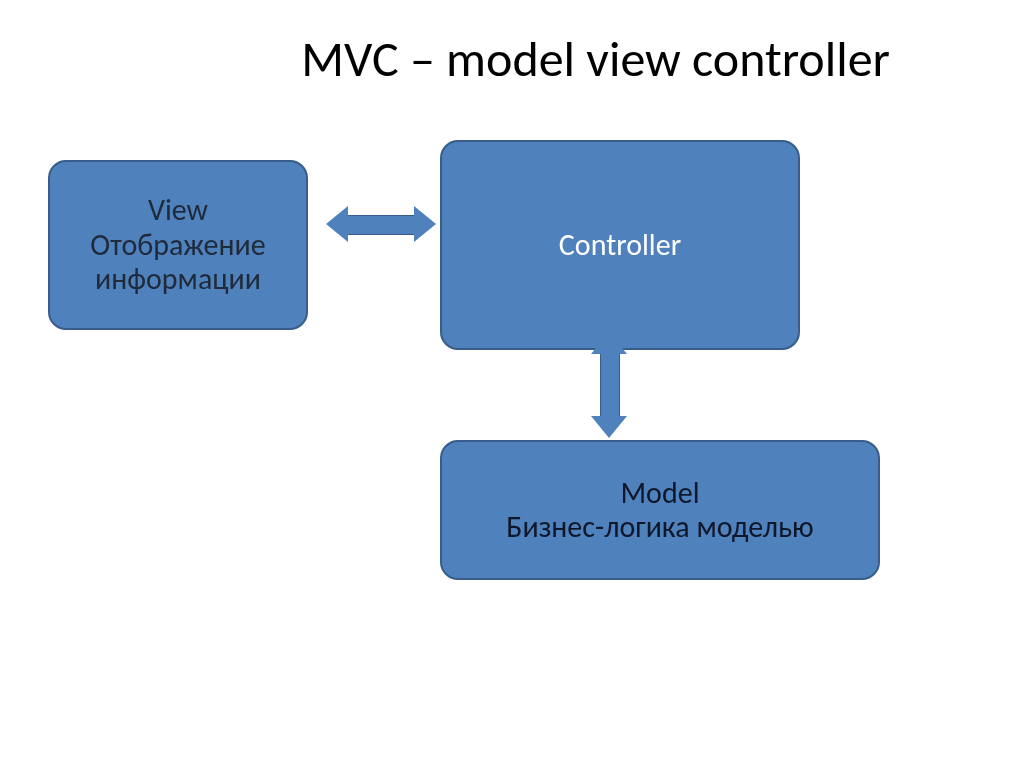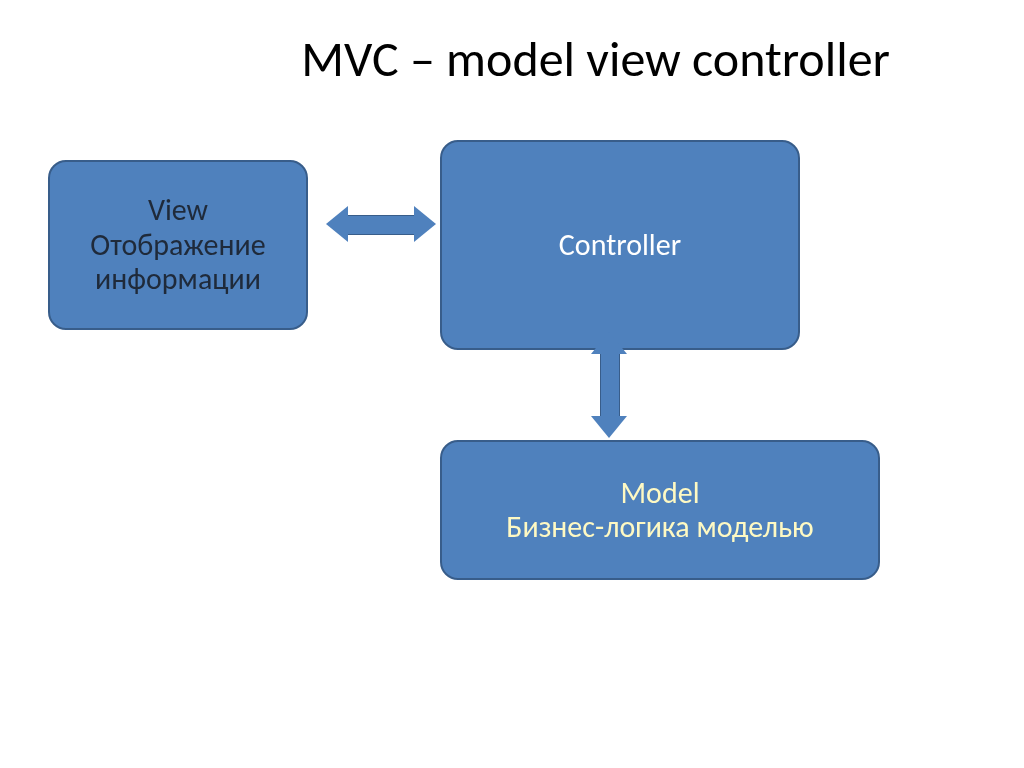--- a/index.html
+++ b/index.html
@@ -65,21 +65,21 @@
     margin-top: 20px;
   }
   .controller-box .line1,
   .controller-box .line2 { font-size: 30px; }
   
   .model-box {
     left: 440px;
     top: 440px;
     width: 440px;
     height: 140px;
-    color: #fef9c3;
+    color: #0f172a;
   }
   
   .h-arrow {
     position: absolute;
     height: 18px;
     background: #4f81bd;
     border-top: 1px solid #385d8a;
     border-bottom: 1px solid #385d8a;
   }
   .h-arrow::before,

